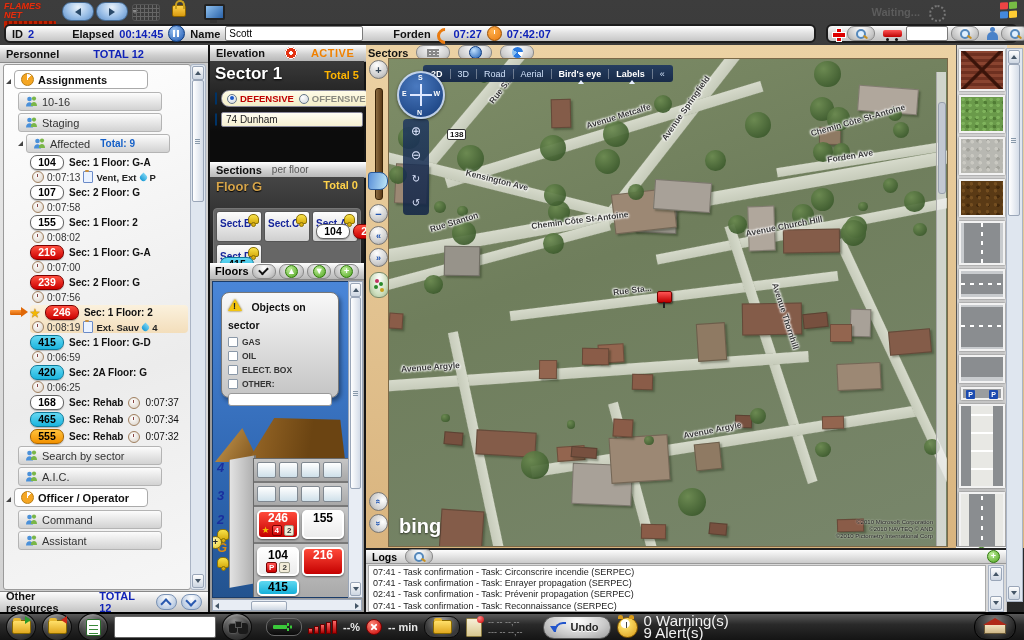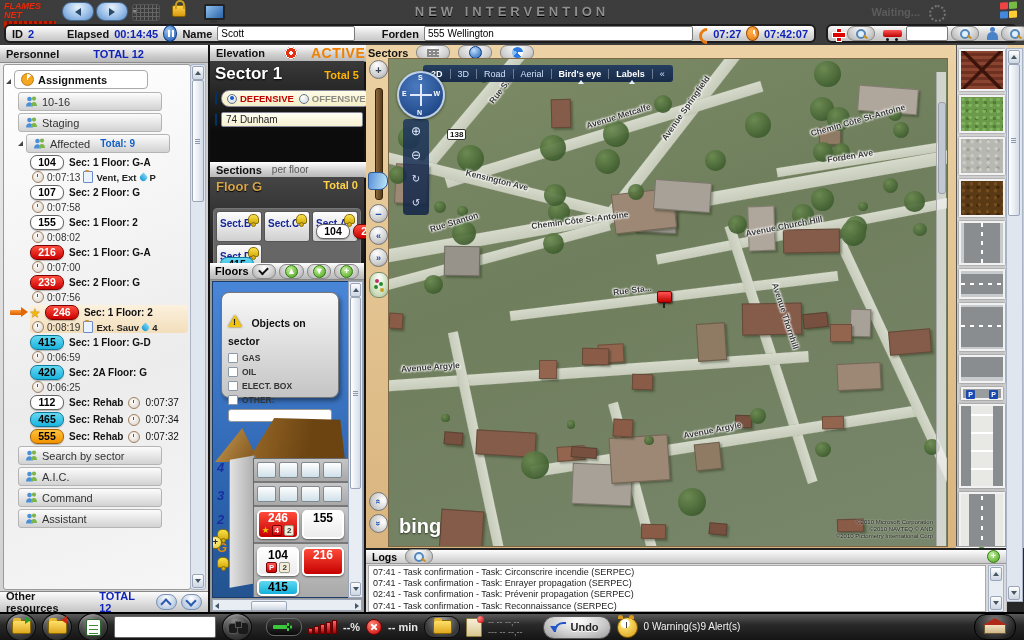--- a/index.html
+++ b/index.html
@@ -140,21 +140,21 @@
   .bellico::before{content:"";position:absolute;left:2px;top:1px;width:9px;height:8px;background:linear-gradient(#f8e24a,#d8ae10);border:1px solid #8a7208;border-radius:5px 5px 2px 2px}
   .bellico::after{content:"";position:absolute;left:5px;top:9px;width:3px;height:3px;border-radius:50%;background:#d8ae10;border:1px solid #8a7208}
   .sectbadges{position:absolute;left:3px;bottom:2px;display:flex;gap:3px}
   #floors-strip{position:absolute;left:0;top:218px;width:154px;height:17px;display:flex;align-items:center;gap:3px;padding:0 5px;box-sizing:border-box;
     background:linear-gradient(#ffffff,#cfcfcf 60%,#b8b8b8);border-bottom:1px solid #8a8a8a;font-size:11px}
   .oval{width:24px;height:13px;border-radius:7px;background:radial-gradient(ellipse at 50% 20%,#fff,#c6c6c6 70%,#a8a8a8);border:1px solid #8a8a8a;display:flex;align-items:center;justify-content:center}
   .chk{width:7px;height:4px;border-left:2px solid #111;border-bottom:2px solid #111;transform:rotate(-45deg);margin-top:-2px}
   .gdot{width:11px;height:11px;border-radius:50%;background:radial-gradient(circle at 35% 30%,#bff09a,#4ea21e);border:1px solid #2e7a0a;color:#fff;font-size:9px;font-weight:bold;line-height:11px;text-align:center}
   #bluepanel{position:absolute;left:2px;top:236px;width:138px;bottom:14px;background:linear-gradient(#4a86d8,#2b62ac 70%,#23538f);border:1px solid #1a3c6a;overflow:hidden}
   #blue-vscroll{position:absolute;right:1px;top:236px;width:13px;bottom:14px;background:#e8edf4;border:1px solid #9aa6b8}
-  #objcard{position:absolute;left:8px;top:10px;width:118px;height:106px;background:linear-gradient(#f8f8f8,#c4c4c4);border:1px solid #777;border-radius:8px;box-shadow:2px 3px 4px rgba(0,0,0,.4);padding:20px 6px;box-sizing:border-box}
+  #objcard{position:absolute;left:8px;top:10px;width:118px;height:106px;background:linear-gradient(#f8f8f8,#c4c4c4);border:1px solid #777;border-radius:8px;box-shadow:2px 3px 4px rgba(0,0,0,.4);padding:4px 6px;box-sizing:border-box}
   .warn{display:inline-block;width:0;height:0;border-left:7px solid transparent;border-right:7px solid transparent;border-bottom:12px solid #f2c410;position:relative;filter:drop-shadow(0 0 1px #7a5a00)}
   .warn::after{content:"!";position:absolute;left:-2px;top:2px;font-size:9px;font-weight:bold;color:#222}
   #objcard .ot{font-size:10.5px;font-weight:bold;color:#111;margin-left:5px}
   .cbrow{display:flex;align-items:center;gap:4px;margin-top:4px}
   .cbox{width:8px;height:8px;background:#fff;border:1px solid #8a98a8;border-radius:1px}
   .cblab{font-size:8.5px;color:#333;font-weight:bold}
   .obj-input{width:100%;height:13px;background:#fff;border:1px solid #999;border-radius:3px;box-sizing:border-box;margin-top:4px}
   
   #bldg{position:absolute;left:0;top:120px;width:138px;height:240px}
   #roof-main{position:absolute;left:14px;top:16px;width:118px;height:42px;background:linear-gradient(100deg,#a8742e,#6b4412 70%);clip-path:polygon(18% 100%,40% 0,96% 4%,100% 100%);filter:drop-shadow(0 1px 1px #402000)}
@@ -284,21 +284,21 @@
   .docdot{width:14px;height:17px;background:linear-gradient(#f8f0d8,#d8c890);border:1px solid #8a7a40;border-radius:1px;position:relative}
   .docdot::before{content:"";position:absolute;right:-3px;top:-3px;width:7px;height:7px;border-radius:50%;background:radial-gradient(circle at 35% 30%,#f88,#c00)}
   .dashcol{display:flex;flex-direction:column;font-size:9px;color:#9a9a9a;line-height:10px}
   #undobtn{width:66px;height:21px;border-radius:11px;background:radial-gradient(ellipse at 50% 20%,#fff,#cacaca 60%,#9a9a9a);border:1px solid #555;display:flex;align-items:center;justify-content:center;gap:4px}
   .undoarrow{width:10px;height:8px;border:2.5px solid #2255cc;border-right:none;border-bottom:none;border-radius:9px 0 0 0;position:relative}
   .undoarrow::after{content:"";position:absolute;left:-6px;top:2px;width:0;height:0;border-left:4px solid transparent;border-right:4px solid transparent;border-top:6px solid #2255cc}
   #undobtn .ul{font-size:11px;font-weight:bold;color:#222;text-shadow:0 1px 0 #fff}
   .alarm{width:19px;height:19px;border-radius:50%;background:radial-gradient(circle at 38% 30%,#fff 0 4px,#f8d860 5px,#d89a18);border:1.5px solid #8a5c00;position:relative}
   .alarm::before{content:"";position:absolute;left:0px;top:-3px;width:5px;height:4px;border-radius:50% 50% 0 0;background:#d89a18;box-shadow:11px 0 0 #d89a18}
   .alarm::after{content:"";position:absolute;left:8px;top:4px;width:1.5px;height:6px;background:#444;box-shadow:1px 5px 0 -0.5px #444}
-  .warncol{display:flex;flex-direction:row;font-size:10px;color:#f2f2f2;line-height:12px}
+  .warncol{display:flex;flex-direction:column;font-size:15px;color:#f2f2f2;line-height:12px}
   #housebtn{position:absolute;right:8px;top:614px;width:40px;height:24px;border-radius:12px;background:radial-gradient(ellipse at 50% 20%,#777,#222 75%);border:1px solid #000;display:flex;align-items:center;justify-content:center}
   .house{width:22px;height:14px;position:relative}
   .house::before{content:"";position:absolute;left:0;top:4px;width:22px;height:10px;background:linear-gradient(#f2e2c0,#cfb888);border:1px solid #6a5a38;box-sizing:border-box}
   .house::after{content:"";position:absolute;left:-1px;top:-2px;width:0;height:0;border-left:12px solid transparent;border-right:12px solid transparent;border-bottom:7px solid #b02a1a}
 </style>
 </head>
 <body>
 
 <div id="app">
 
@@ -312,21 +312,20 @@
           <span class="tri-l"></span>
         </div>
       <div class="navbtn">
           <span class="tri-r"></span>
         </div>
       <span class="ddown"></span>
     </div>
     <div id="kb-icon"></div>
     <div id="lock-icon"></div>
     <div id="mon-icon"></div>
-    <div id="app-title">NEW INTERVENTION</div>
     <div id="waiting">Waiting...</div>
     <div id="spinner"></div>
     <div id="winlogo">
         <span class="r"></span>
         <span class="g"></span>
         <span class="b"></span>
         <span class="y"></span>
       </div>
   </div>
 
@@ -334,21 +333,20 @@
     <span class="lbl">ID</span>
     <span class="bluv">2</span>
     <span style="width:28px"></span>
     <span class="lbl">Elapsed</span>
     <span class="bluv">00:14:45</span>
     <span id="pausebtn"></span>
     <span class="lbl">Name</span>
     <input class="inpt" style="width: 130px;" value="Scott">
     <span style="width:20px"></span>
     <span class="lbl">Forden</span>
-    <input class="inpt" style="width: 320px;" value="555 Wellington">
     <span class="phoneico"></span>
     <span class="bluv">07:27</span>
     <span class="clockico2"></span>
     <span class="bluv">07:42:07</span>
   </div>
 
   <div id="toptools">
     <div class="tgrp">
       <span class="redcross"></span>
       <span class="magoval"></span>
@@ -488,21 +486,21 @@
           <div class="utop">
             <span class="ubadge cyan">420</span>
             <span class="uinfo">Sec: 2A  Floor: G</span>
           </div>
           <div class="usub">
             <span class="clockico"></span>
             <span class="utime">0:06:25</span>
           </div>
         </div>
         <div class="trow ind2 rehabrow">
-          <span class="ubadge white">112</span>
+          <span class="ubadge white">168</span>
           <span class="uinfo">Sec: Rehab</span>
           <span class="clockico"></span>
           <span class="utime" style="font-weight: normal;">0:07:37</span>
         </div>
         <div class="trow ind2 rehabrow">
           <span class="ubadge cyan">465</span>
           <span class="uinfo">Sec: Rehab</span>
           <span class="clockico"></span>
           <span class="utime" style="font-weight: normal;">0:07:34</span>
         </div>
@@ -522,20 +520,24 @@
             <span class="itemlab">Search by sector</span>
           </span></div>
         <div class="trow ind1"><span class="itembar">
             <span><svg width="13" height="11" viewBox="0 0 13 11">
                 <circle cx="4.5" cy="3" r="2.3" fill="#4a90d9"></circle>
                 <path d="M1 10.5c0-2.8 1.7-4.2 3.5-4.2s3.5 1.4 3.5 4.2z" fill="#4a90d9"></path>
                 <circle cx="9" cy="2.6" r="2.1" fill="#7ab648"></circle>
                 <path d="M5.8 10c0-2.6 1.6-3.9 3.2-3.9s3 1.3 3 3.9z" fill="#7ab648"></path>
               </svg></span>
             <span class="itemlab">A.I.C.</span>
+          </span></div>
+        <div class="trow"><span class="exp"></span><span class="secbox">
+            <span class="pie"></span>
+            <span class="seclab">Officer / Operator</span>
           </span></div>
         <div class="trow ind1"><span class="itembar">
             <span><svg width="13" height="11" viewBox="0 0 13 11">
                 <circle cx="4.5" cy="3" r="2.3" fill="#4a90d9"></circle>
                 <path d="M1 10.5c0-2.8 1.7-4.2 3.5-4.2s3.5 1.4 3.5 4.2z" fill="#4a90d9"></path>
                 <circle cx="9" cy="2.6" r="2.1" fill="#7ab648"></circle>
                 <path d="M5.8 10c0-2.6 1.6-3.9 3.2-3.9s3 1.3 3 3.9z" fill="#7ab648"></path>
               </svg></span>
             <span class="itemlab">Command</span>
           </span></div>
@@ -568,21 +570,21 @@
       <span class="chevbtn">
           <span class="chv dn"></span>
         </span>
     </div>
   </div>
 
   <div id="midpanel">
     <div class="strip" id="elev-strip">
       <span class="ttl">Elevation</span>
       <span class="target"></span>
-      <span class="activ" style="font-size:14px">ACTIVE</span>
+      <span class="activ" style="font-size:11px">ACTIVE</span>
     </div>
     <div id="sectorbox">
       <div class="row1">
         <span id="sector-name">Sector 1</span>
         <span id="sector-total">Total 5</span>
       </div>
       <div class="modew">
         <span class="miniico"></span>
         <div class="modes">
           <span class="radio sel"></span>

